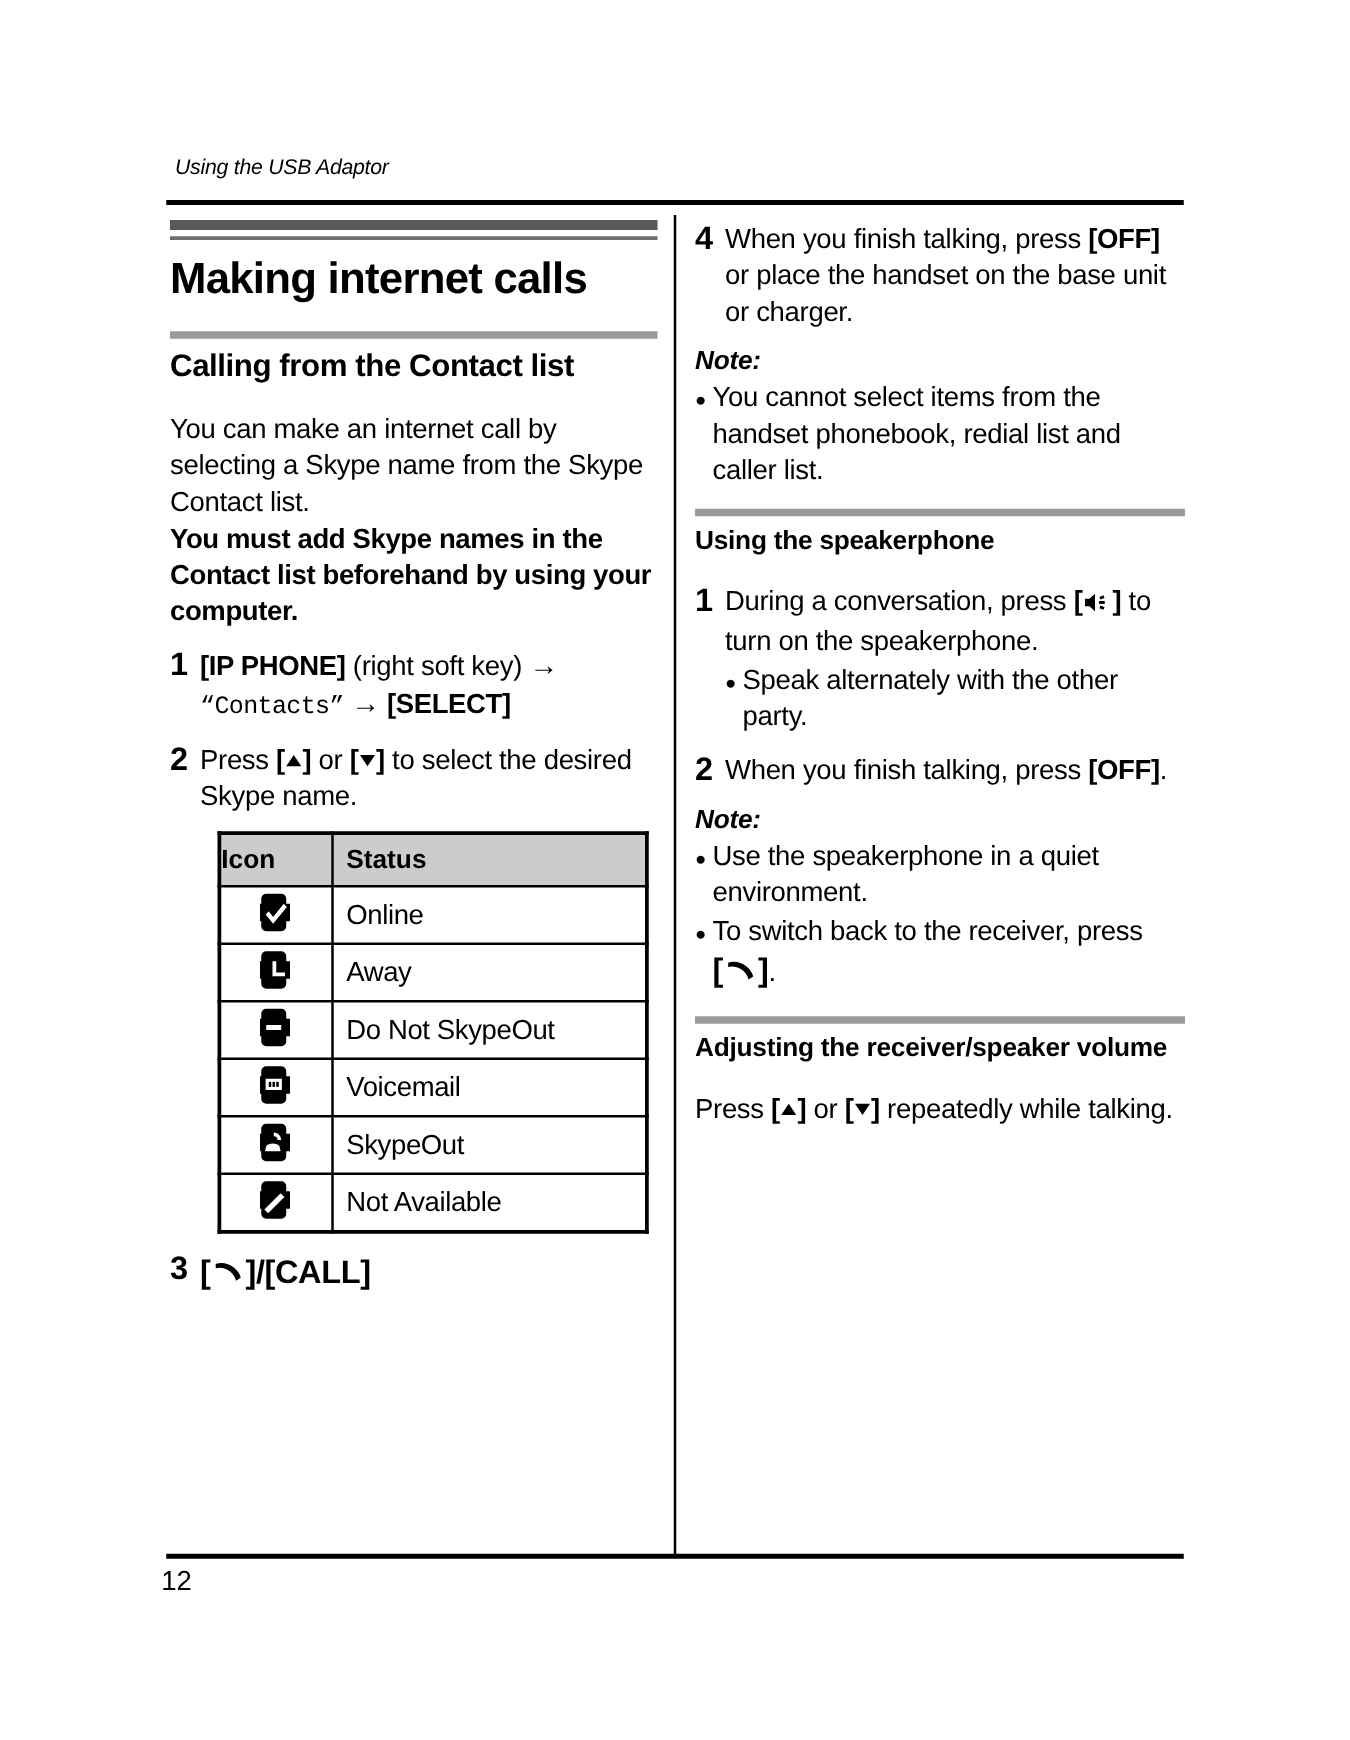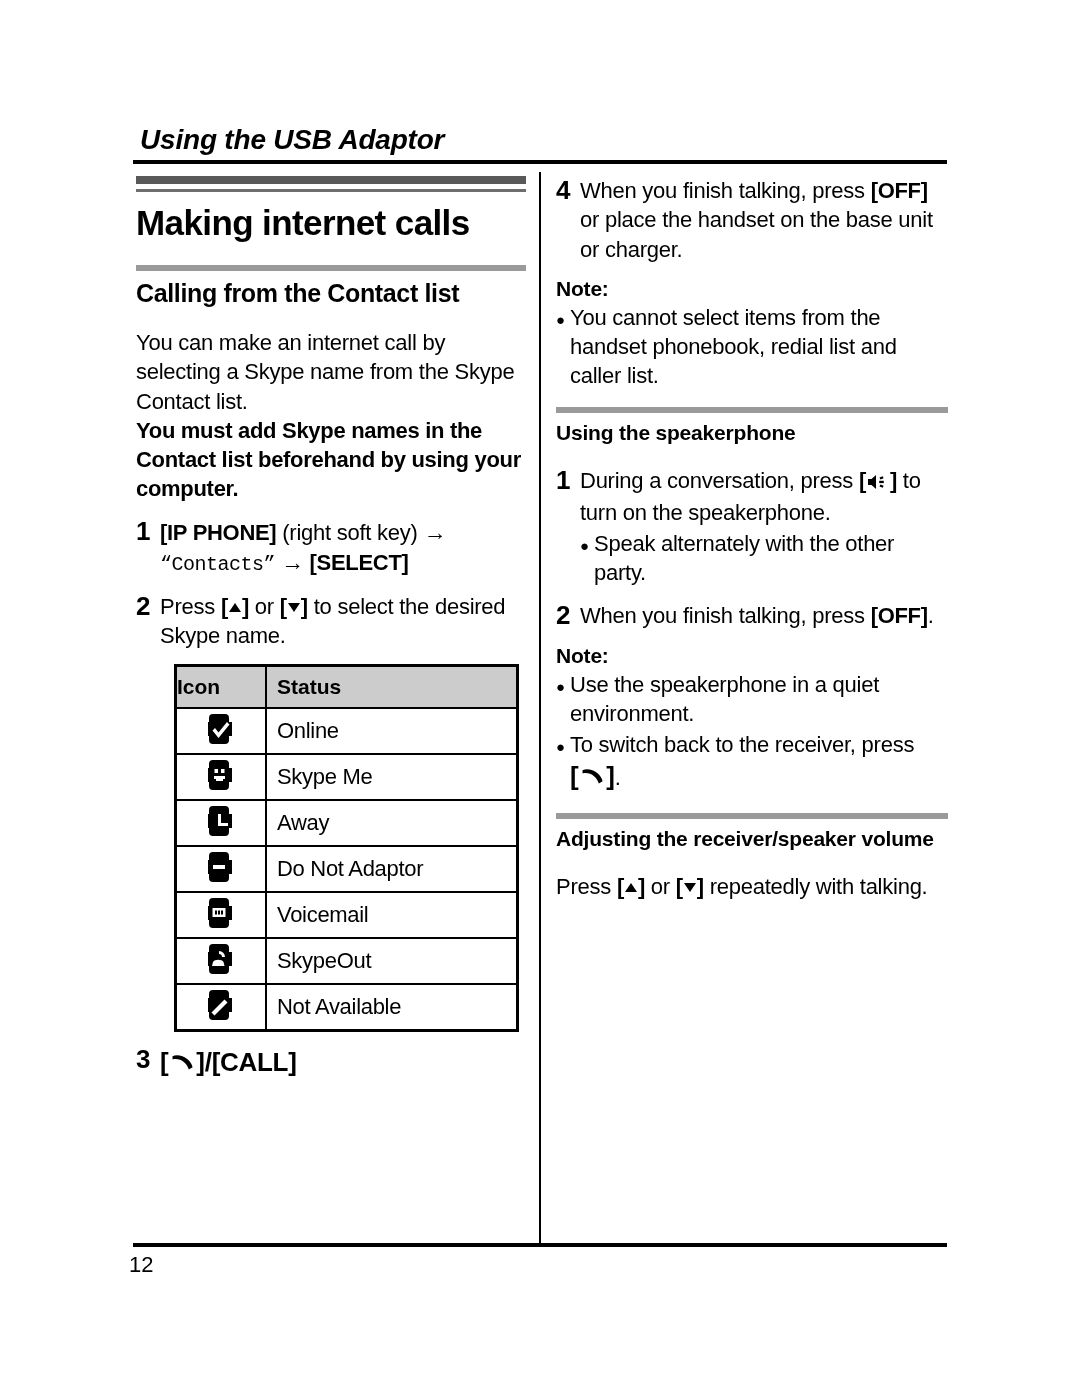--- a/index.html
+++ b/index.html
@@ -20,22 +20,22 @@
     width: 1080px;
     height: 1392px;
     box-sizing: border-box;
   }
 
   
   .running-head {
     position: absolute;
     left: 140px;
     top: 124px;
-    font-size: 28px;
-    font-weight: bold;
+    font-size: 17px;
+    font-weight: normal;
     font-style: italic;
     letter-spacing: -0.2px;
   }
   .head-rule {
     position: absolute;
     left: 133px;
     top: 160px;
     width: 814px;
     height: 4px;
     background: #000000;
@@ -129,20 +129,21 @@
     letter-spacing: -0.25px;
   }
   p.body.gap { margin-top: 12px; }
   p.body.bold { font-weight: bold; letter-spacing: -0.3px; }
 
   .note-label {
     font-size: 21px;
     font-weight: bold;
     margin-top: 13px;
     letter-spacing: -0.2px;
+    font-style: italic;
   }
 
   
   .step {
     display: flex;
     margin-top: 13px;
     font-size: 22px;
     line-height: 1.33;
     letter-spacing: -0.25px;
   }
@@ -307,44 +308,33 @@
               <path d="M5 1 h12 a4 4 0 0 1 4 4 v4 h3 v14 h-3 v4 a4 4 0 0 1 -4 4 h-12 a4 4 0 0 1 -4 -4 v-4 h-3 v-14 h3 v-4 a4 4 0 0 1 4 -4 z" fill="#000"></path>
               <path d="M7 15 l3.5 4.5 L19 9 l2.5 2.5 L10.5 25 L4.5 17.5 z" fill="#fff"></path>
             </svg>
           </td>
           <td class="td-status">Online</td>
         </tr>
         <tr>
           <td class="td-icon">
             <svg width="26" height="32" viewBox="0 0 26 32" aria-hidden="true">
               <path d="M5 1 h12 a4 4 0 0 1 4 4 v4 h3 v14 h-3 v4 a4 4 0 0 1 -4 4 h-12 a4 4 0 0 1 -4 -4 v-4 h-3 v-14 h3 v-4 a4 4 0 0 1 4 -4 z" fill="#000"></path>
-              <rect x="6.5" y="10" width="3.5" height="4" fill="#fff"></rect>
-              <rect x="13" y="10" width="3.5" height="4" fill="#fff"></rect>
-              <path d="M6 17 h11 v3 h-2 v2 h-7 v-2 h-2 z" fill="#fff"></path>
-            </svg>
-          </td>
-          <td class="td-status">Skype Me</td>
-        </tr>
-        <tr>
-          <td class="td-icon">
-            <svg width="26" height="32" viewBox="0 0 26 32" aria-hidden="true">
-              <path d="M5 1 h12 a4 4 0 0 1 4 4 v4 h3 v14 h-3 v4 a4 4 0 0 1 -4 4 h-12 a4 4 0 0 1 -4 -4 v-4 h-3 v-14 h3 v-4 a4 4 0 0 1 4 -4 z" fill="#000"></path>
               <path d="M10 9 h3 v9 h7 v3 h-10 z" fill="#fff"></path>
             </svg>
           </td>
           <td class="td-status">Away</td>
         </tr>
         <tr>
           <td class="td-icon">
             <svg width="26" height="32" viewBox="0 0 26 32" aria-hidden="true">
               <path d="M5 1 h12 a4 4 0 0 1 4 4 v4 h3 v14 h-3 v4 a4 4 0 0 1 -4 4 h-12 a4 4 0 0 1 -4 -4 v-4 h-3 v-14 h3 v-4 a4 4 0 0 1 4 -4 z" fill="#000"></path>
               <rect x="5" y="14" width="12" height="4" fill="#fff"></rect>
             </svg>
           </td>
-          <td class="td-status">Do Not Adaptor</td>
+          <td class="td-status">Do Not SkypeOut</td>
         </tr>
         <tr>
           <td class="td-icon">
             <svg width="26" height="32" viewBox="0 0 26 32" aria-hidden="true">
               <path d="M5 1 h12 a4 4 0 0 1 4 4 v4 h3 v14 h-3 v4 a4 4 0 0 1 -4 4 h-12 a4 4 0 0 1 -4 -4 v-4 h-3 v-14 h3 v-4 a4 4 0 0 1 4 -4 z" fill="#000"></path>
               <rect x="4.5" y="11" width="13" height="9" fill="#fff"></rect>
               <rect x="7" y="13.5" width="2" height="4" fill="#000"></rect>
               <rect x="10" y="13.5" width="2" height="4" fill="#000"></rect>
               <rect x="13" y="13.5" width="2" height="4" fill="#000"></rect>
             </svg>
@@ -449,21 +439,21 @@
     </div>
 
     <div class="rule-sub"></div>
     <h3 class="sub-title">Adjusting the receiver/speaker volume</h3>
 
     <p class="body" style="margin-top:8px;">
       <span>Press</span>
       <span class="key"><span class="br">[</span><span class="tri tri-up"></span><span class="br">]</span></span>
       <span>or</span>
       <span class="key"><span class="br">[</span><span class="tri tri-dn"></span><span class="br">]</span></span>
-      <span>repeatedly with talking.</span>
+      <span>repeatedly while talking.</span>
     </p>
 
   </div>
 
   <div class="foot-rule"></div>
   <div class="page-number">12</div>
 
 </div>
 
 </body></html>

